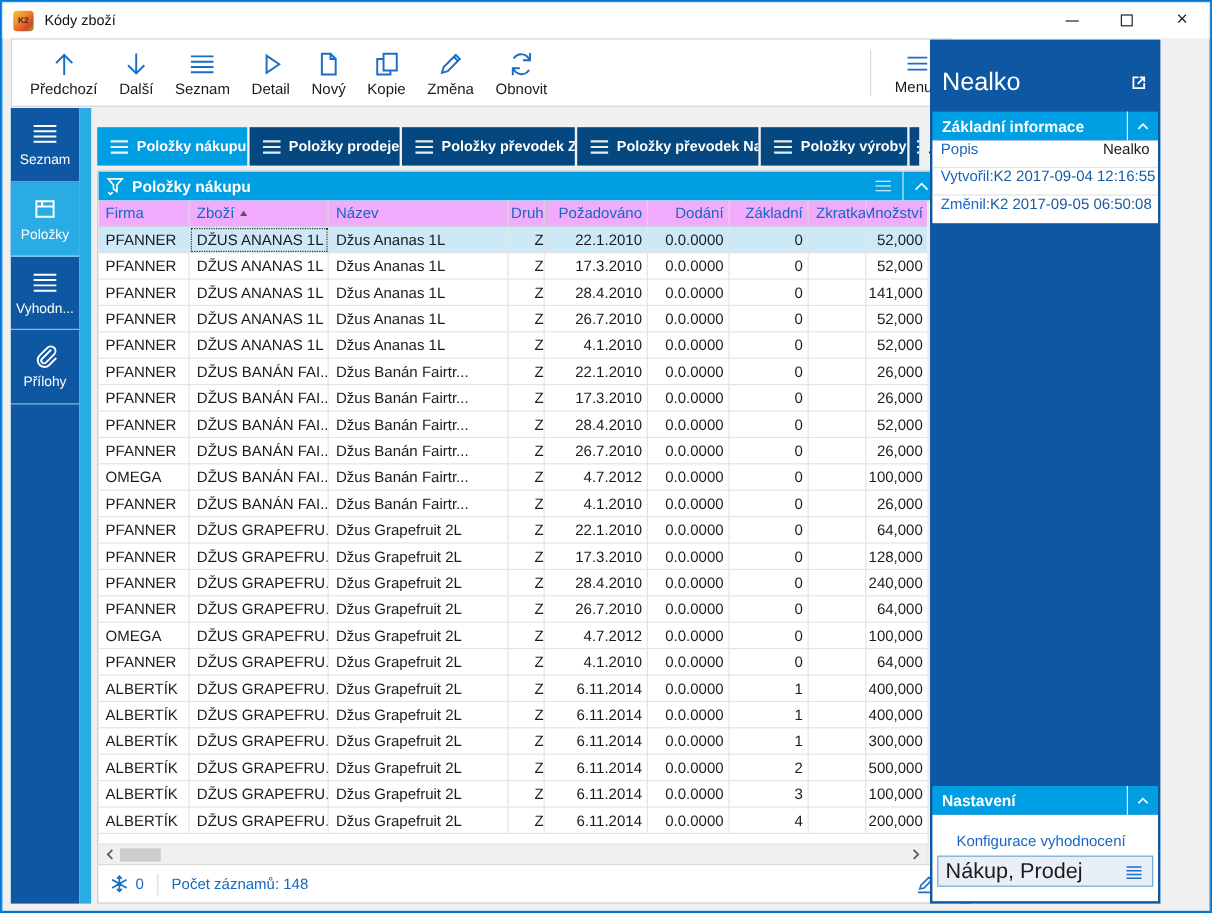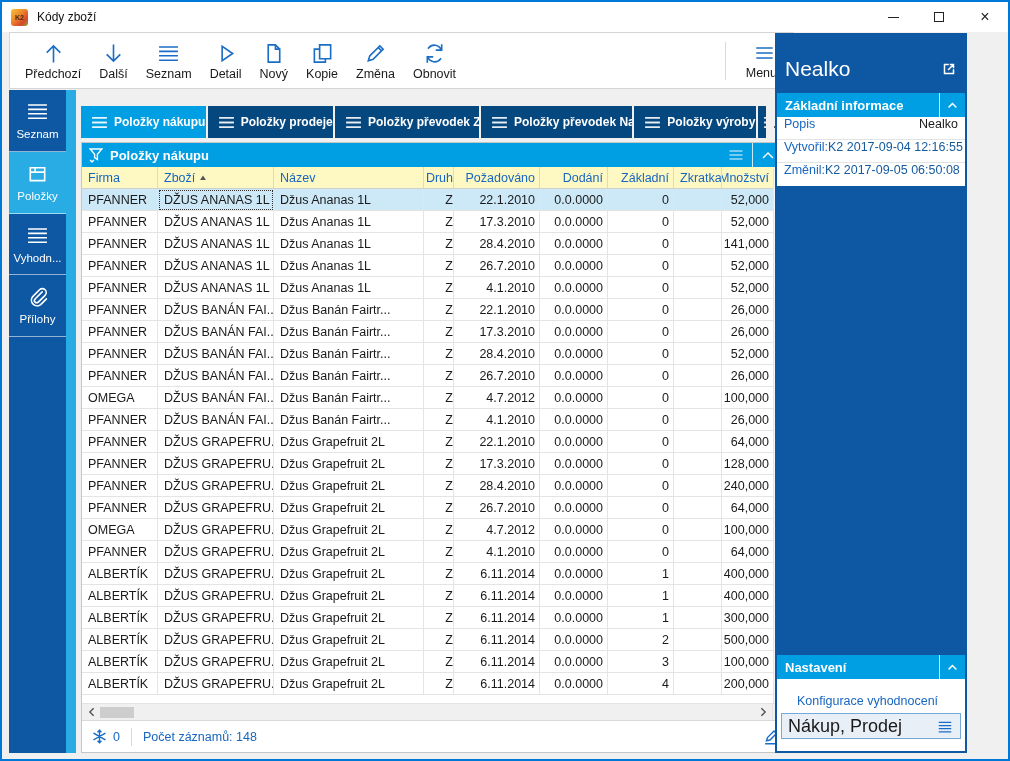--- a/index.html
+++ b/index.html
@@ -66,21 +66,21 @@
   .panel-header .icon svg{width:16px;height:16px;stroke-width:1.4}
   .ph-title{font-size:13px;font-weight:bold;margin-left:6px}
   .ph-right{margin-left:auto;display:flex;align-items:center;height:100%}
   .ph-menu{display:flex;align-items:center;padding:0 8px;height:100%;border-right:1px solid rgba(255,255,255,.8)}
   .ph-menu svg{width:18px;height:15px}
   .ph-collapse{display:flex;align-items:center;padding:0 7px;height:100%}
   .ph-collapse svg{width:13px;height:12px;stroke-width:1.9}
 
   .grid-wrap{flex:1;display:flex;overflow:hidden}
   .grid-main{width:691px;display:flex;flex-direction:column;overflow:hidden}
-  .grid-header{height:22px;display:flex;background:#fef9c3;border-bottom:1px solid #CFCFCF;flex:0 0 auto}
+  .grid-header{height:22px;display:flex;background:#f0abfc;border-bottom:1px solid #CFCFCF;flex:0 0 auto}
   .hcell{color:var(--blue);font-size:12.5px;display:flex;align-items:center;border-right:1px solid var(--border);overflow:hidden;white-space:nowrap}
   .hcell .icon{color:#555;margin-left:4px}
   .hcell .icon svg{width:8px;height:8px}
   .grid-body{height:506px;flex:0 0 auto}
   .grow{height:22px;display:flex}
   .grow.sel{background:var(--sel)}
   .gcell{font-size:12.5px;color:#1a1a1a;display:flex;align-items:center;border-right:1px solid var(--rowline);border-bottom:1px solid var(--rowline);overflow:hidden;white-space:nowrap}
   .gcell.focus{outline:1px dotted #333;outline-offset:-2px}
   .a-l{justify-content:flex-start;padding-left:6px}
   .a-c{justify-content:flex-end}

